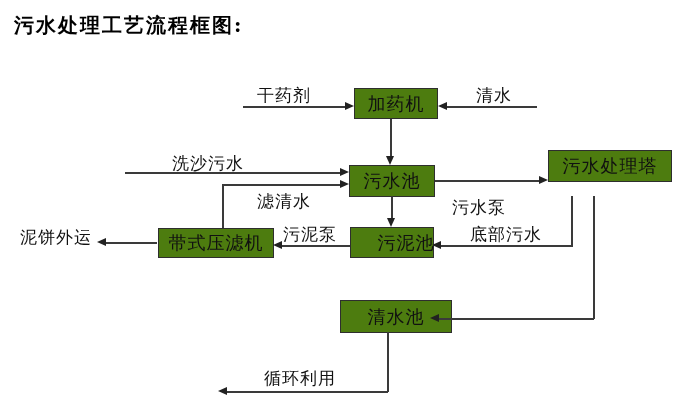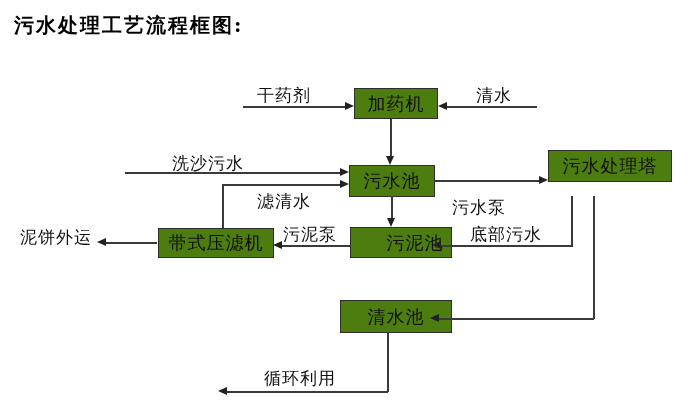--- a/index.html
+++ b/index.html
@@ -30,21 +30,21 @@
 <body>
 
 <div id="stage">
 
   <div class="title">污水处理工艺流程框图:</div>
 
   <div class="box" style="left:354px;top:88px;width:84px;height:31px;">加药机</div>
   <div class="box" style="left:349px;top:165px;width:86px;height:32px;">污水池</div>
   <div class="box" style="left:548px;top:150px;width:124px;height:32px;">污水处理塔</div>
   <div class="box" style="left:158px;top:228px;width:116px;height:30px;">带式压滤机</div>
-  <div class="box" style="left:350px;top:227px;width:102px;height:31px;padding-left:28px;">污泥池</div>
+  <div class="box" style="left:350px;top:227px;width:84px;height:31px;padding-left:28px;">污泥池</div>
   <div class="box" style="left:340px;top:300px;width:112px;height:33px;">清水池</div>
 
   <div class="lbl" style="left:257px;top:84px;">干药剂</div>
   <div class="lbl" style="left:476px;top:84px;">清水</div>
   <div class="lbl" style="left:172px;top:152px;">洗沙污水</div>
   <div class="lbl" style="left:452px;top:155px;margin-top:41px;">污水泵</div>
   <div class="lbl" style="left:257px;top:190px;">滤清水</div>
   <div class="lbl" style="left:283px;top:223px;">污泥泵</div>
   <div class="lbl" style="left:470px;top:223px;">底部污水</div>
   <div class="lbl" style="left:0;top:226px;margin-left:20px;">泥饼外运</div>

